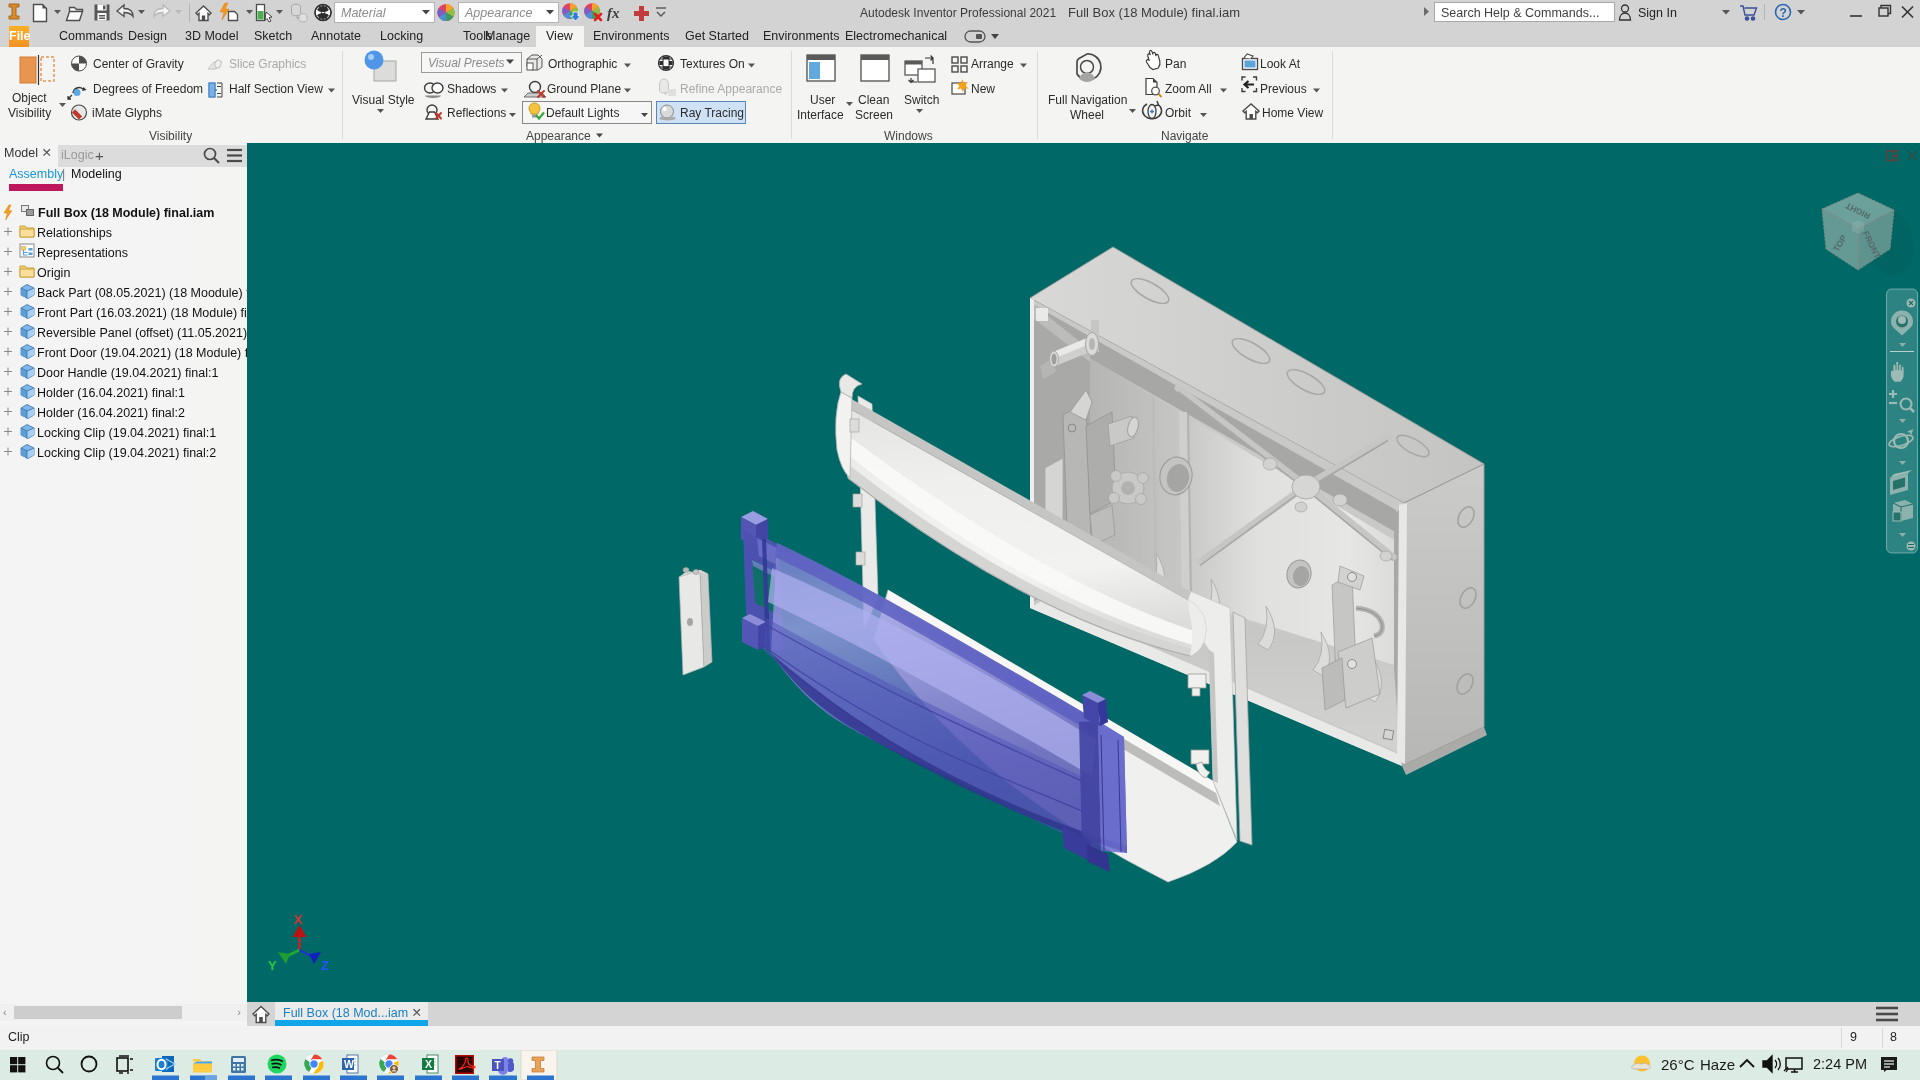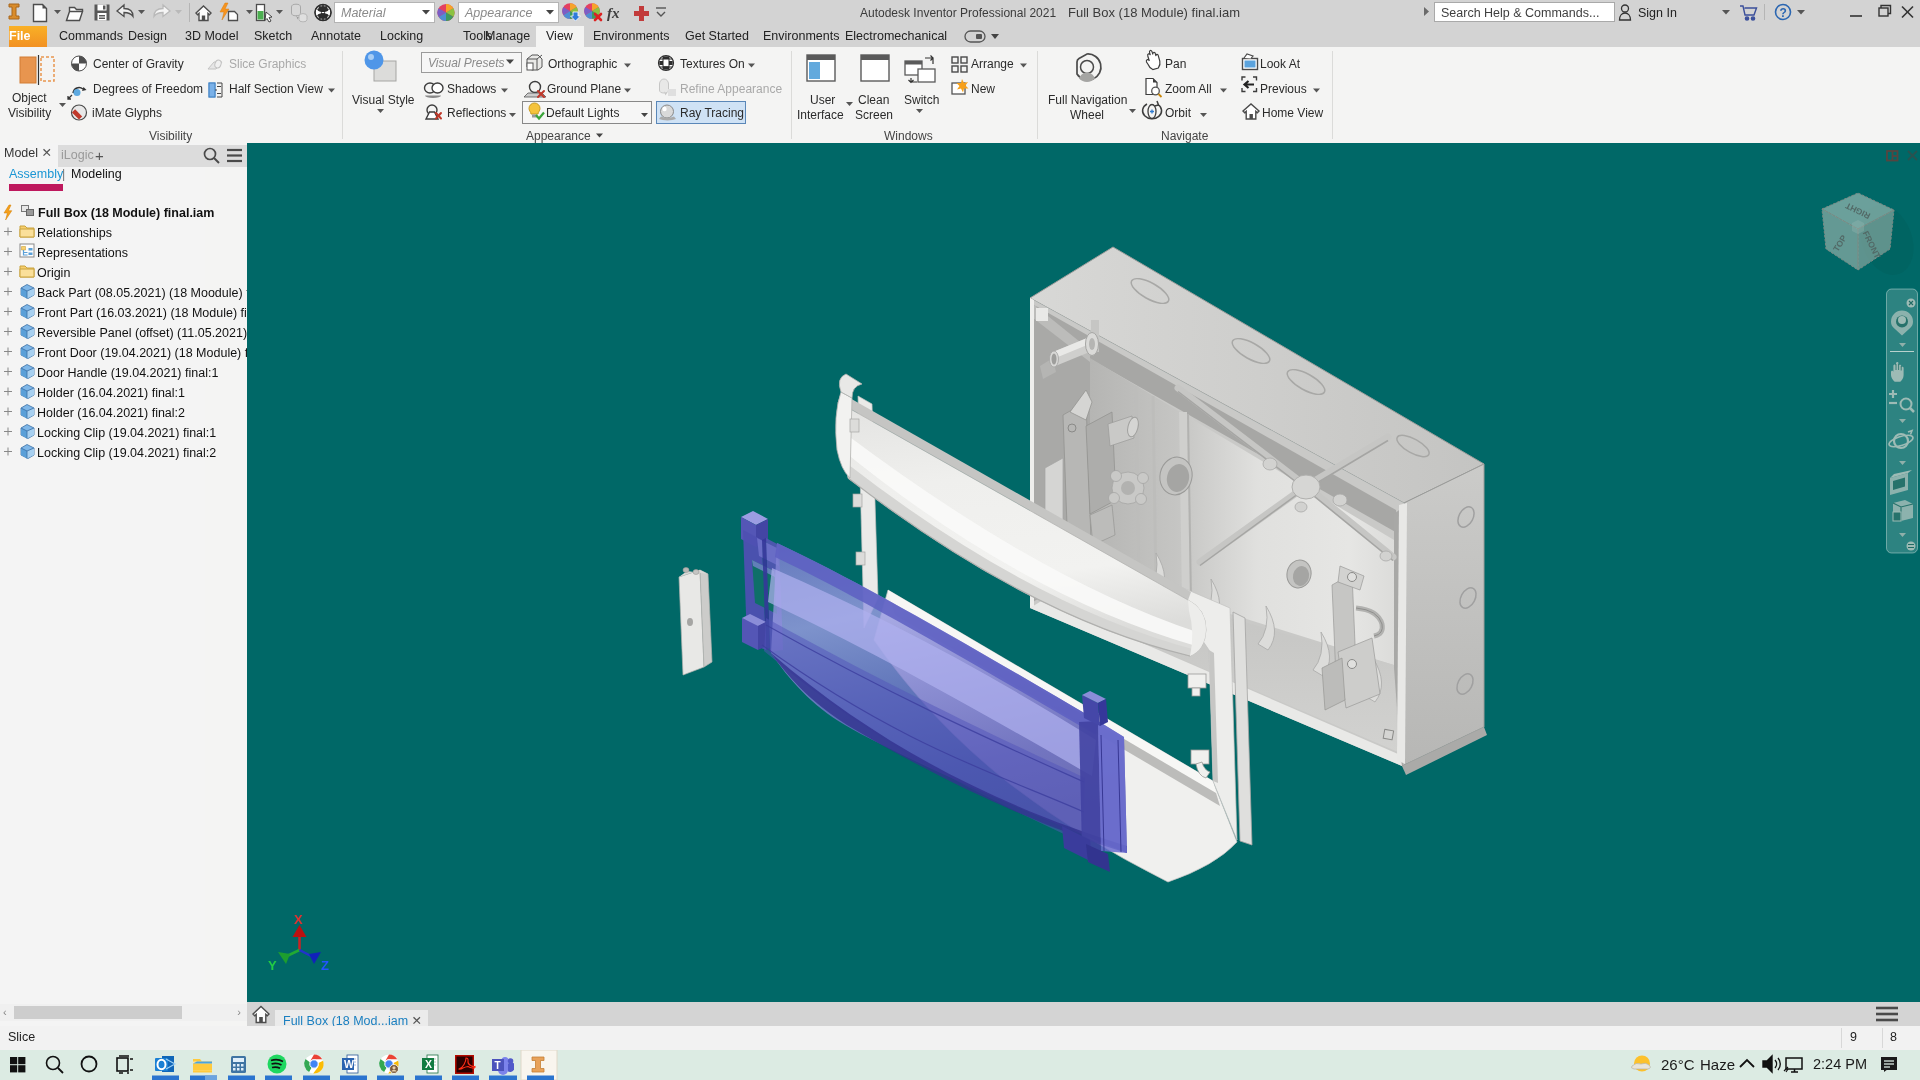--- a/index.html
+++ b/index.html
@@ -4,36 +4,36 @@
 <style>
 * { margin:0; padding:0; box-sizing:border-box; }
 html,body { width:1920px; height:1080px; overflow:hidden; font-family:"Liberation Sans",sans-serif; }
 #app { position:relative; width:1920px; height:1080px; background:#f4f4f3;padding-left:15px; }
 
 
 #titlebar { position:absolute; left:0; top:0; width:1920px; height:26px; background:#d3d3d3; }
 
 #tabrow { position:absolute; left:0; top:26px; width:1920px; height:21px; background:#d3d3d3; font-size:12.5px; color:#222; }
 .rtab { position:absolute; top:0; height:21px; line-height:20px; }
-#filetab { left:9px; width:38px; background:linear-gradient(#f9b026,#f29123); color:#fff; text-align:left; font-weight:bold; }
+#filetab { left:9px; width:20px; background:linear-gradient(#f9b026,#f29123); color:#fff; text-align:left; font-weight:bold; }
 #viewtab-bg { left:536px; width:48px; background:#f4f4f3; }
 
 #ribbon { position:absolute; left:0; top:47px; width:1920px; height:96px; background:#f4f4f3; font-size:12px; color:#2b2b2b; }
 
 
 #panel { position:absolute; left:0; top:143px; width:205px; height:883px; background:#f4f4f4; }
 #ptabs { position:absolute; left:0; top:2px; width:247px; height:22px; background:#dcdcdc; }
 #ptab-model { position:absolute; left:0; top:0; width:58px; height:22px; background:#f4f4f4; font-size:12.5px; color:#333; }
 #asmrow { position:absolute; left:0; top:24px; width:247px; height:26px; font-size:12.5px; }
 #tree { position:absolute; left:0; top:0; width:247px; height:860px; font-size:12.5px; color:#111; white-space:nowrap; overflow:hidden; }
 
 #viewport { position:absolute; left:247px; top:143px; width:1673px; height:859px; background:#006867; overflow:hidden; }
 
 #docbar { position:absolute; left:247px; top:1002px; width:1673px; height:24px; background:#d4d4d4; }
-#doctab { position:absolute; left:28px; top:0; width:153px; height:24px; background:#ebebeb; border-bottom:1px solid #0ea5e9; font-size:12.5px; color:#1a7fc0;margin-top:8px; }
+#doctab { position:absolute; left:28px; top:0; width:153px; height:24px; background:#ebebeb; border-bottom:6px solid #0ea5e9; font-size:12.5px; color:#1a7fc0; }
 
 #statusbar { position:absolute; left:0; top:1026px; width:1920px; height:24px; background:#f2f2f2; font-size:12.5px; color:#222; }
 
 #taskbar { position:absolute; left:0; top:1050px; width:1920px; height:30px; background:#dcebe3; }
 </style>
 </head>
 <body>
 <div id="app">
 
 <div id="titlebar">
@@ -847,21 +847,21 @@
   <svg width="30" height="24" style="position:absolute;left:1625px;top:0">
     <g stroke="#4a4a4a" stroke-width="2.6">
           <line x1="4" y1="6" x2="26" y2="6"></line>
           <line x1="4" y1="12" x2="26" y2="12"></line>
           <line x1="4" y1="18" x2="26" y2="18"></line>
         </g>
   </svg>
 </div>
 
 <div id="statusbar">
-  <span style="position:absolute;left:8px;top:4px">Slice</span>
+  <span style="position:absolute;left:8px;top:4px">Clip</span>
   <div style="position:absolute;left:1841px;top:2px;width:1px;height:20px;background:#d8d8d8"></div>
   <span style="position:absolute;left:1850px;top:4px">9</span>
   <div style="position:absolute;left:1882px;top:2px;width:1px;height:20px;background:#d8d8d8"></div>
   <span style="position:absolute;left:1890px;top:4px">8</span>
 </div>
 
 <div id="taskbar">
 <svg width="1920" height="30" style="position:absolute;left:0;top:0" font-family="Liberation Sans">
 
   <g fill="#111">

